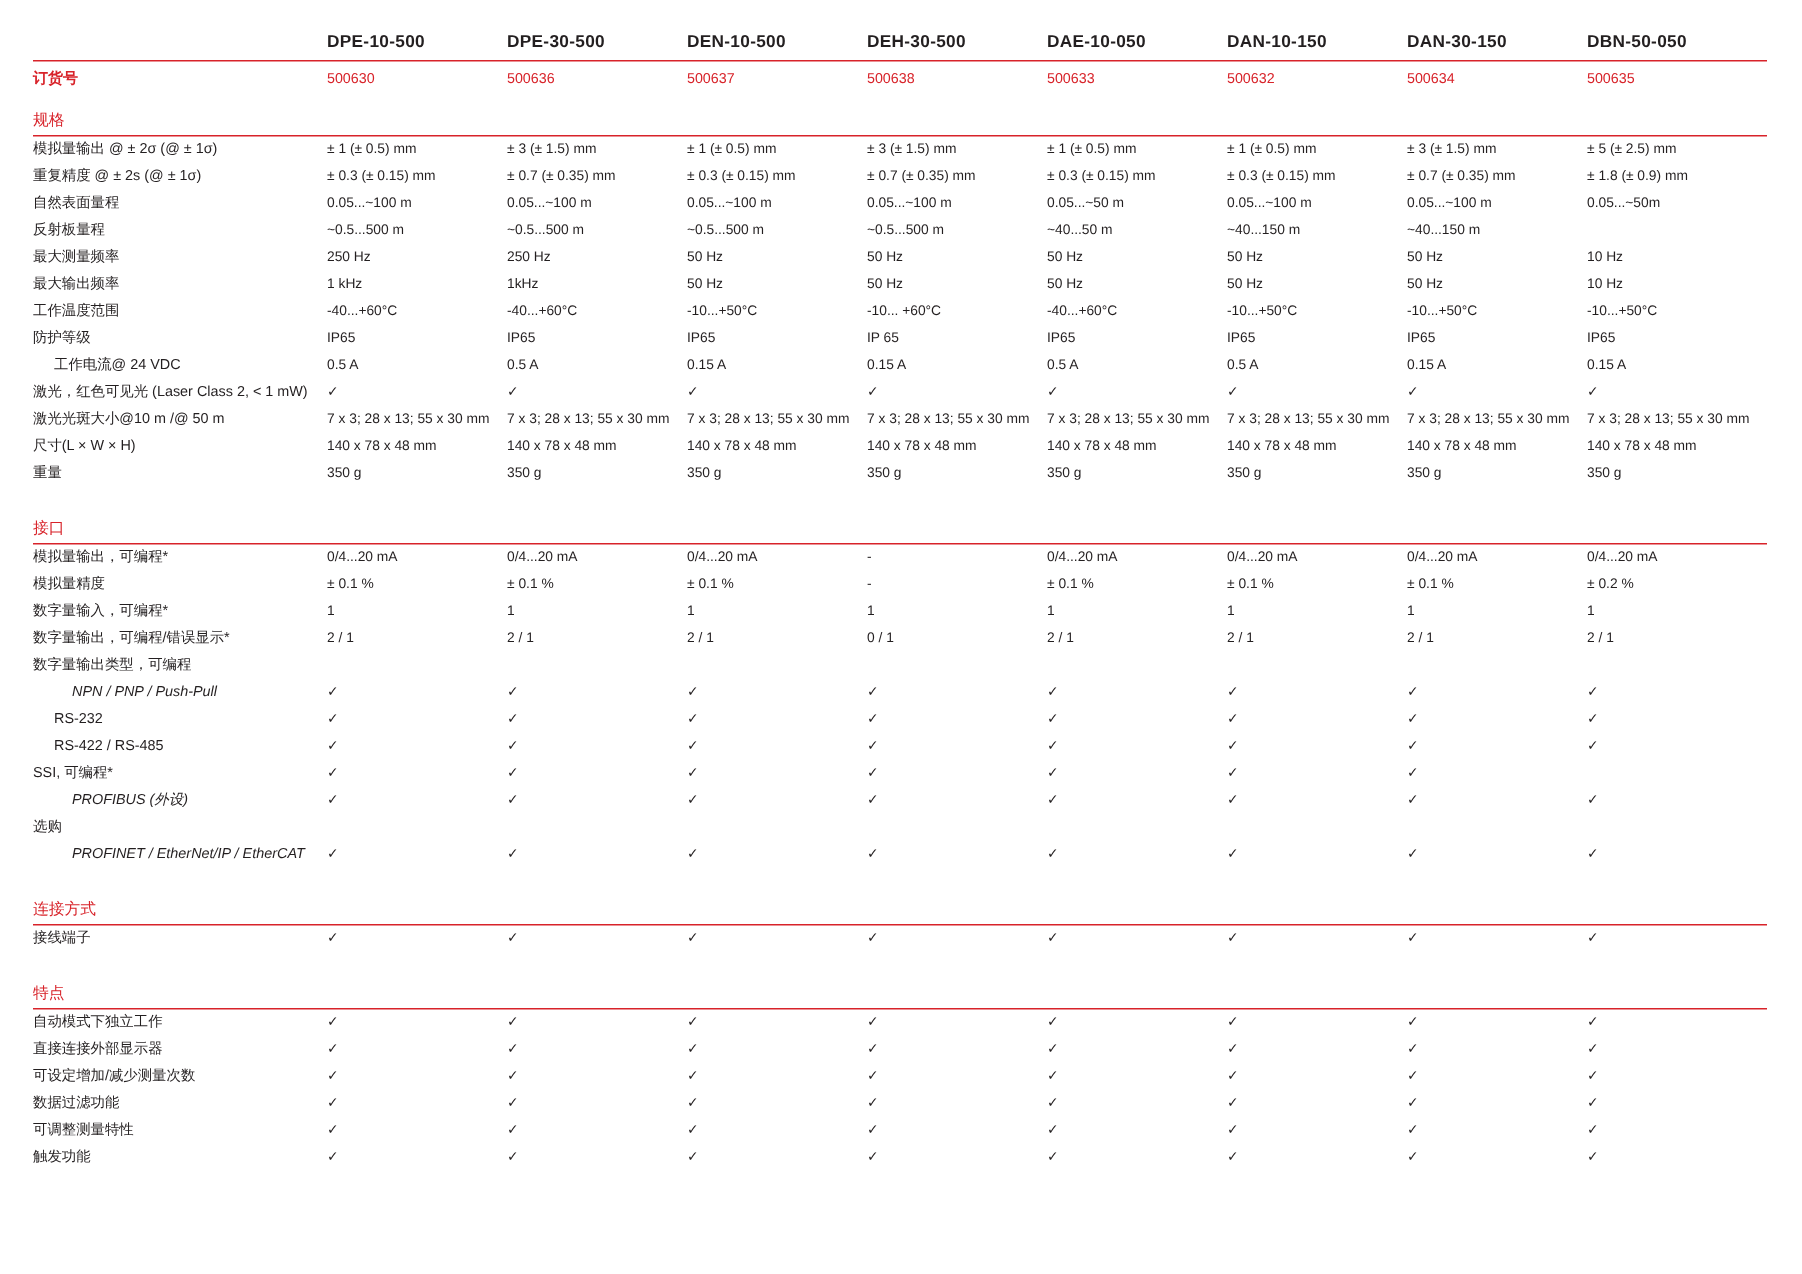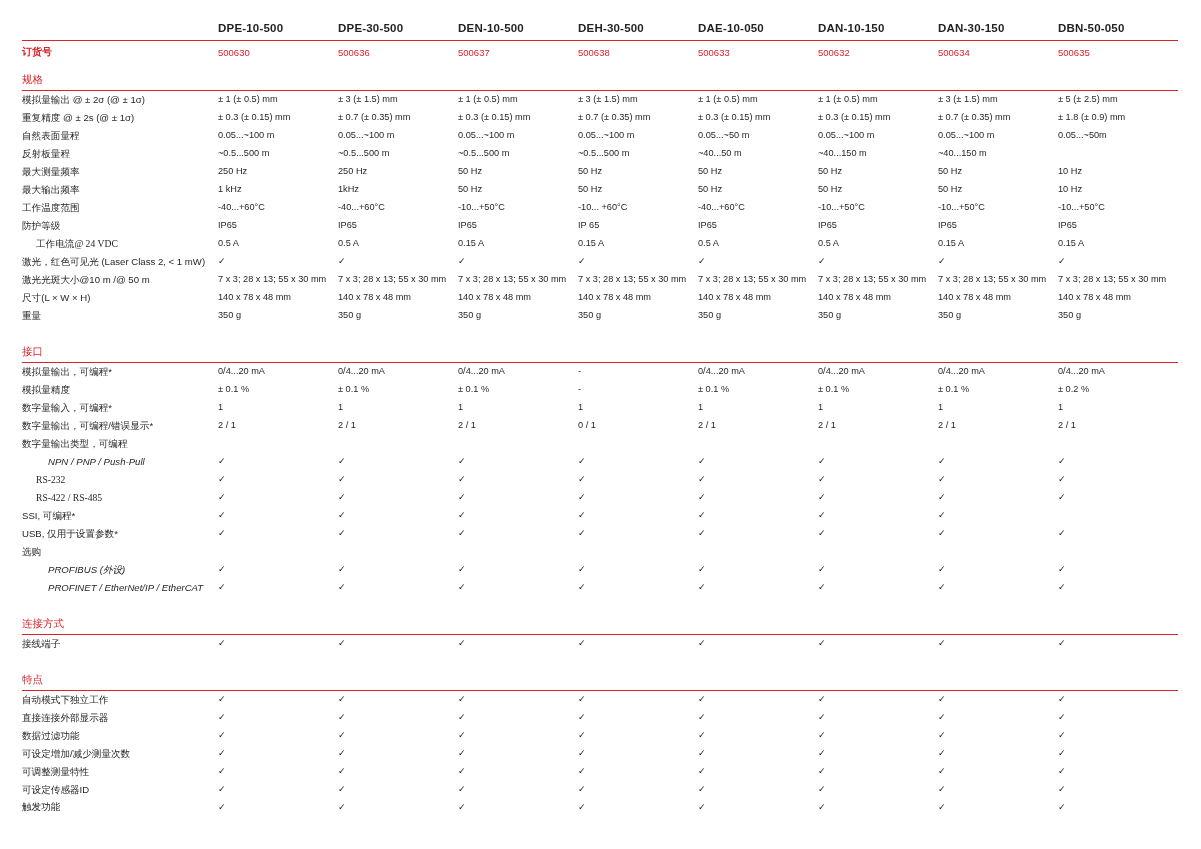--- a/index.html
+++ b/index.html
@@ -73,21 +73,21 @@
   tr.data-row td {
     font-size: 9.2px;
     color: #231f20;
     padding: 3.0px 0 3.0px 0;
     line-height: 1.25;
   }
   tr.data-row td.lbl-cell {
     font-size: 9.6px;
     padding-right: 6px;
   }
-  td.indent1 { padding-left: 14px !important; font-family: Liberation Serif, serif; }
+  td.indent1 { padding-left: 14px !important; }
   td.indent2 { padding-left: 26px !important; font-style: italic; }
   .check {
     font-size: 9.5px;
     color: #231f20;
     line-height: 1;
   }
   .dash { font-size: 9.2px; }
   tr.gap td {
     height: 11px;
     font-size: 0;
@@ -398,51 +398,40 @@
           <td class="check">✓</td>
           <td class="check">✓</td>
           <td class="check">✓</td>
           <td class="check">✓</td>
           <td class="check">✓</td>
           <td class="check">✓</td>
           <td class="check">✓</td>
           <td></td>
         </tr>
         <tr class="data-row">
-          <td class="lbl-cell">USB, 仅用于设置参数*</td>
+          <td class="lbl-cell indent2">PROFIBUS (外设)</td>
           <td class="check">✓</td>
           <td class="check">✓</td>
           <td class="check">✓</td>
           <td class="check">✓</td>
           <td class="check">✓</td>
           <td class="check">✓</td>
           <td class="check">✓</td>
           <td class="check">✓</td>
         </tr>
         <tr class="data-row">
           <td class="lbl-cell">选购</td>
           <td></td>
           <td></td>
           <td></td>
           <td></td>
           <td></td>
           <td></td>
           <td></td>
           <td></td>
-        </tr>
-        <tr class="data-row">
-          <td class="lbl-cell indent2">PROFIBUS (外设)</td>
-          <td class="check">✓</td>
-          <td class="check">✓</td>
-          <td class="check">✓</td>
-          <td class="check">✓</td>
-          <td class="check">✓</td>
-          <td class="check">✓</td>
-          <td class="check">✓</td>
-          <td class="check">✓</td>
         </tr>
         <tr class="data-row">
           <td class="lbl-cell indent2">PROFINET / EtherNet/IP / EtherCAT</td>
           <td class="check">✓</td>
           <td class="check">✓</td>
           <td class="check">✓</td>
           <td class="check">✓</td>
           <td class="check">✓</td>
           <td class="check">✓</td>
           <td class="check">✓</td>
@@ -503,54 +492,43 @@
           <td class="check">✓</td>
           <td class="check">✓</td>
           <td class="check">✓</td>
           <td class="check">✓</td>
           <td class="check">✓</td>
           <td class="check">✓</td>
           <td class="check">✓</td>
           <td class="check">✓</td>
         </tr>
         <tr class="data-row">
+          <td class="lbl-cell">可设定增加/减少测量次数</td>
+          <td class="check">✓</td>
+          <td class="check">✓</td>
+          <td class="check">✓</td>
+          <td class="check">✓</td>
+          <td class="check">✓</td>
+          <td class="check">✓</td>
+          <td class="check">✓</td>
+          <td class="check">✓</td>
+        </tr>
+        <tr class="data-row">
           <td class="lbl-cell">数据过滤功能</td>
           <td class="check">✓</td>
           <td class="check">✓</td>
           <td class="check">✓</td>
           <td class="check">✓</td>
           <td class="check">✓</td>
           <td class="check">✓</td>
           <td class="check">✓</td>
           <td class="check">✓</td>
         </tr>
         <tr class="data-row">
-          <td class="lbl-cell">可设定增加/减少测量次数</td>
-          <td class="check">✓</td>
-          <td class="check">✓</td>
-          <td class="check">✓</td>
-          <td class="check">✓</td>
-          <td class="check">✓</td>
-          <td class="check">✓</td>
-          <td class="check">✓</td>
-          <td class="check">✓</td>
-        </tr>
-        <tr class="data-row">
           <td class="lbl-cell">可调整测量特性</td>
-          <td class="check">✓</td>
-          <td class="check">✓</td>
-          <td class="check">✓</td>
-          <td class="check">✓</td>
-          <td class="check">✓</td>
-          <td class="check">✓</td>
-          <td class="check">✓</td>
-          <td class="check">✓</td>
-        </tr>
-        <tr class="data-row">
-          <td class="lbl-cell">可设定传感器ID</td>
           <td class="check">✓</td>
           <td class="check">✓</td>
           <td class="check">✓</td>
           <td class="check">✓</td>
           <td class="check">✓</td>
           <td class="check">✓</td>
           <td class="check">✓</td>
           <td class="check">✓</td>
         </tr>
         <tr class="data-row">

